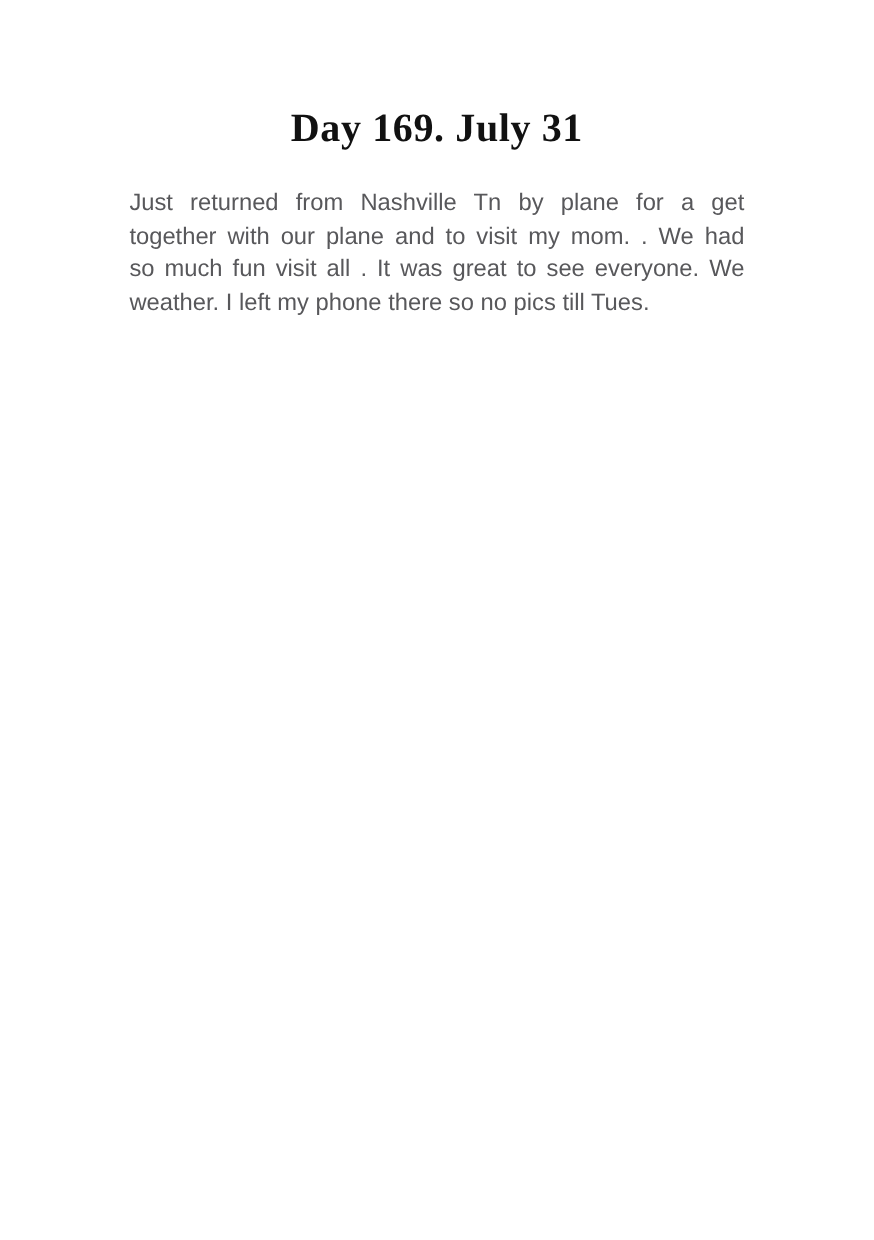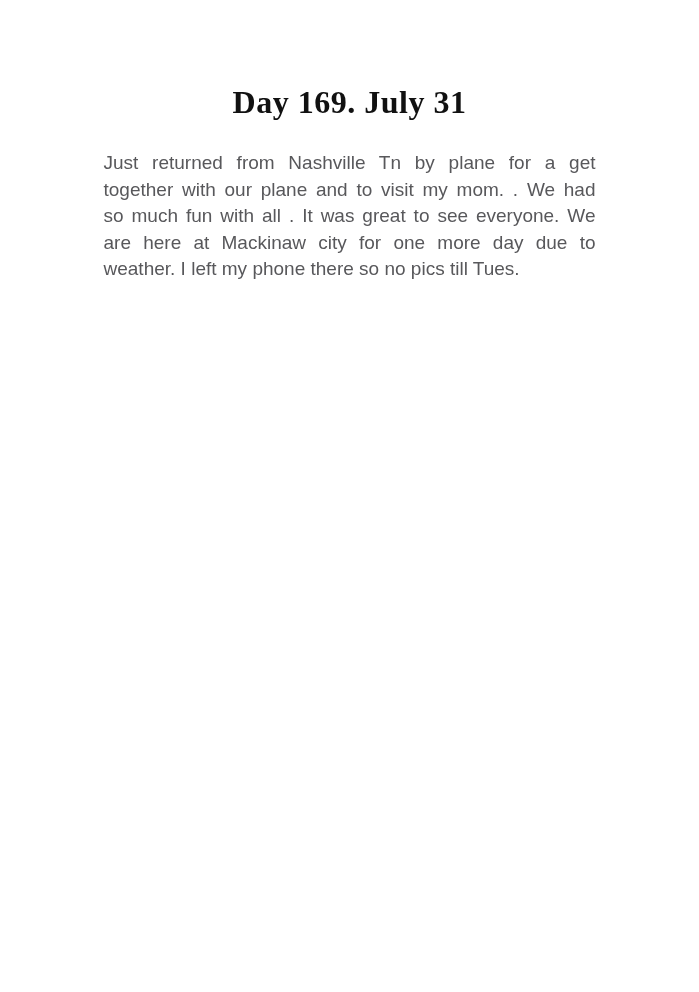--- a/index.html
+++ b/index.html
@@ -56,18 +56,17 @@
 </style>
 </head>
 <body>
 
 <div class="page">
   <h1 class="page-title">Day 169. July 31</h1>
 
   <div class="body-text">
     <div class="body-line">Just returned from Nashville Tn by plane for a get</div>
     <div class="body-line">together with our plane and to visit my mom. . We had</div>
-    <div class="body-line">so much fun with all . It was great to see everyone. We</div>
-    <div class="body-line">are here at Mackinaw city for one more day due to</div>
+    <div class="body-line">so much fun visit all . It was great to see everyone. We</div>
     <div class="body-line last">weather. I left my phone there so no pics till Tues.</div>
   </div>
 
 </div>
 
 </body></html>

